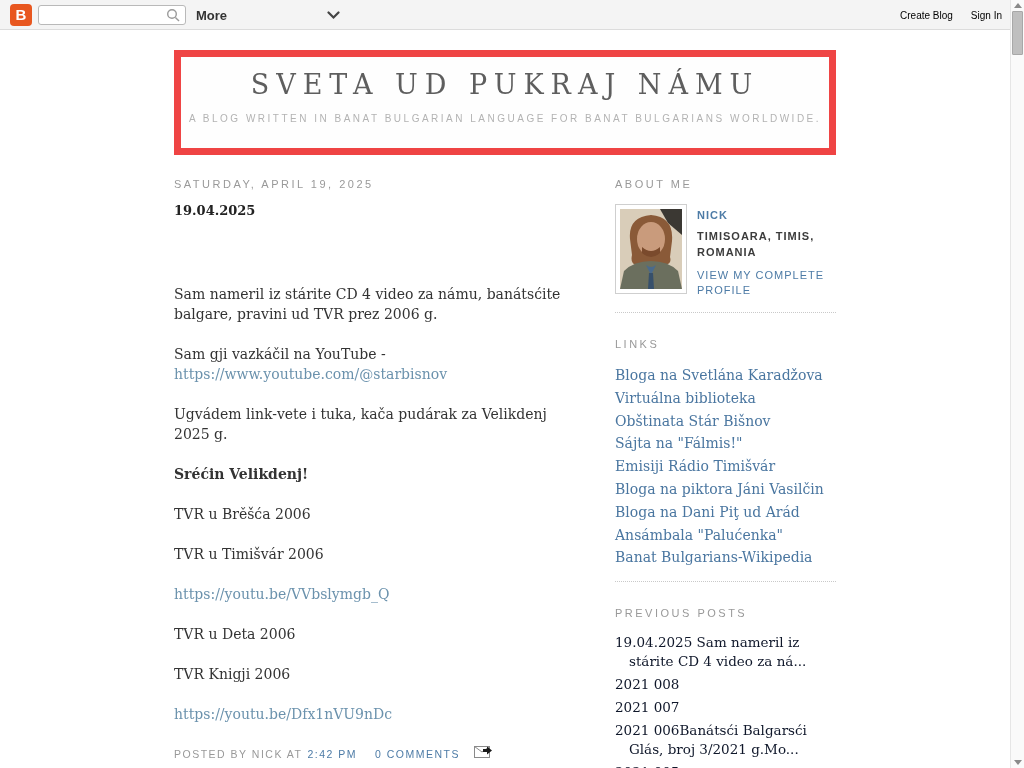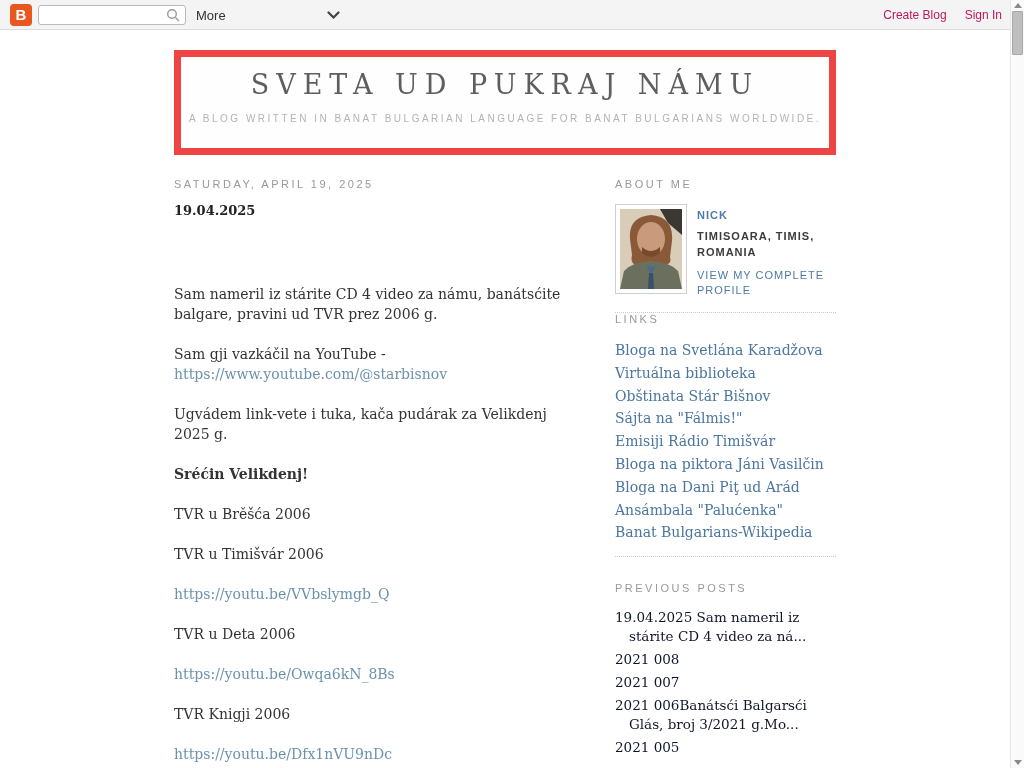--- a/index.html
+++ b/index.html
@@ -30,27 +30,27 @@
   .search-input {
     width:148px; height:20px;
     border:1px solid #b9b9b9; border-radius:3px;
     background:#fff; padding:0 22px 0 6px;
     font-size:12px; outline:none;
   }
   .search-icon { position:absolute; right:6px; top:3px; }
   .more-dd {
     position:absolute; left:196px; top:0; height:30px; width:150px;
     display:flex; align-items:center; justify-content:space-between;
-    color:#333; font-size:13px; cursor:pointer; padding-right:6px;
+    color:#333; font-size:13px; cursor:pointer; padding-right:6px;font-weight:bold;
   }
   .nav-right {
     position:absolute; right:8px; top:0; height:30px;
     display:flex; align-items:center; gap:18px;
   }
-  .nav-link { color:#be185d; font-size:12px; text-decoration:none; cursor:pointer; }
+  .nav-link { color:#000000; font-size:10px; text-decoration:none; cursor:pointer; }
 
   
   .scrollbar {
     position:absolute; right:0; top:0; width:14px; height:768px;
     background:#fafafa; border-left:1px solid #e6e6e6;
   }
   .scroll-arrow-up, .scroll-arrow-down {
     position:absolute; left:3px; width:0; height:0;
     border-left:4px solid transparent; border-right:4px solid transparent;
   }
@@ -127,21 +127,21 @@
   .about-loc {
     color:#3c3c3c; font-size:11px; font-weight:bold; letter-spacing:1px;
     line-height:16px; width:125px; margin-bottom:8px;
   }
   .about-profile-link {
     color:#4d7ba6; font-size:11px; letter-spacing:1px; line-height:15px;
     width:130px; display:block; text-decoration:none; cursor:pointer;
   }
   .side-divider { border-bottom:1px dotted #c9c9c9; }
   .about-divider { margin-top:14px; }
-  .links-block   { }
+  .links-block   { margin-top:25px; }
   .links-list a {
     display:block; font-family:"DejaVu Serif", serif; font-size:14px;
     color:#4a76a0; text-decoration:none; line-height:22.8px; cursor:pointer;
   }
   .prev-divider { margin-top:12px; }
   .prev-block { margin-top:25px; }
   .prev-list a {
     display:block; font-family:"DejaVu Serif", serif; font-size:13.5px;
     color:#0f172a; text-decoration:none; line-height:19px;
     margin-bottom:4px; padding-left:14px; text-indent:-14px; cursor:pointer;
@@ -193,21 +193,20 @@
         <div class="post-body">
           <p>Sam nameril iz stárite CD 4 video za námu, banátsćite balgare, pravini ud TVR prez 2006 g.</p>
           <p><span>Sam gji vazkáčil na YouTube - </span><a class="body-link">https://www.youtube.com/@starbisnov</a></p>
           <p>Ugvádem link-vete i tuka, kača pudárak za Velikdenj 2025 g.</p>
           <p class="red-line">Sréćin Velikdenj!</p>
 
           <p class="tvr-label">TVR u Brěšća 2006</p>
           <p class="tvr-label">TVR u Timišvár 2006</p>
           <p class="tvr-link"><a class="body-link">https://youtu.be/VVbslymgb_Q</a></p>
           <p class="tvr-label">TVR u Deta 2006</p>
-          <p class="tvr-link"><a class="body-link">https://youtu.be/Owqa6kN_8Bs</a></p>
           <p class="tvr-label">TVR Knigji 2006</p>
           <p class="tvr-link"><a class="body-link">https://youtu.be/Dfx1nVU9nDc</a></p>
         </div>
 
         <div class="post-footer">
           <span>POSTED BY NICK AT</span>
           <a class="pf-time">2:42 PM</a>
           <a class="pf-comments">0 COMMENTS</a>
           <span class="email-icon">
             <svg width="19" height="13" viewBox="0 0 19 13">

